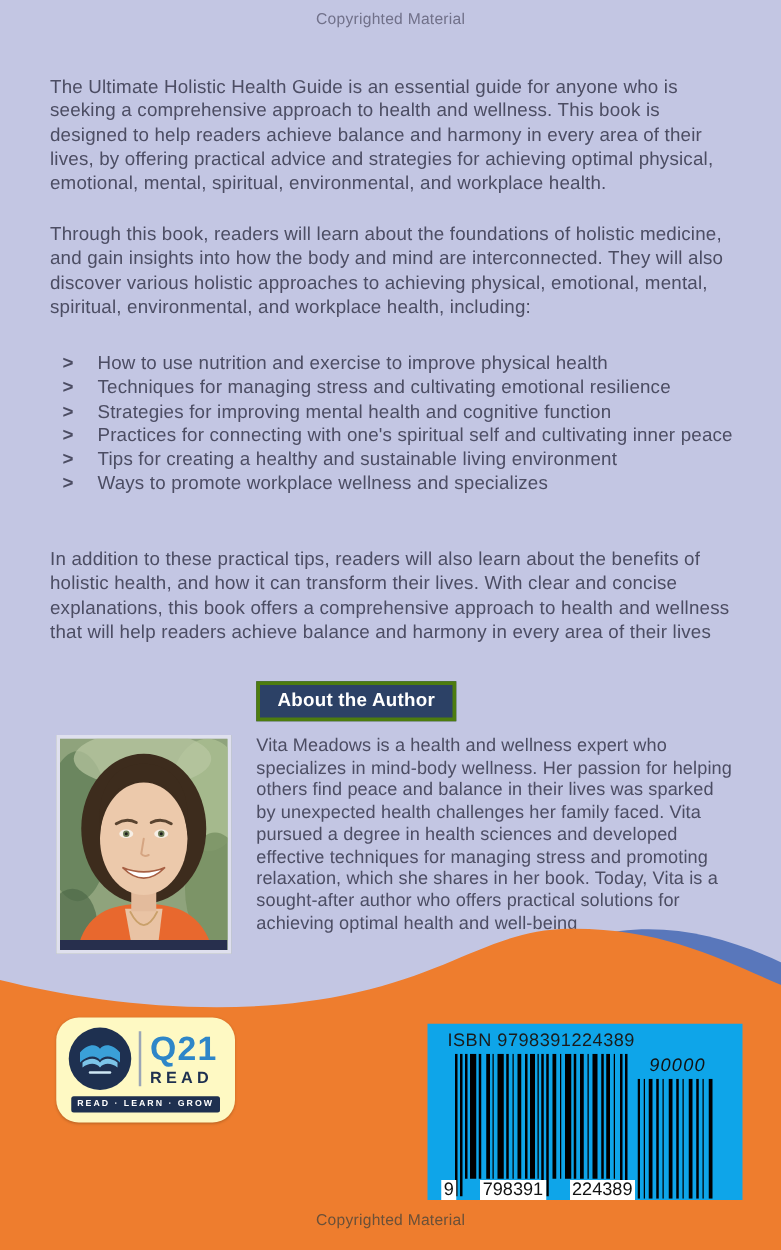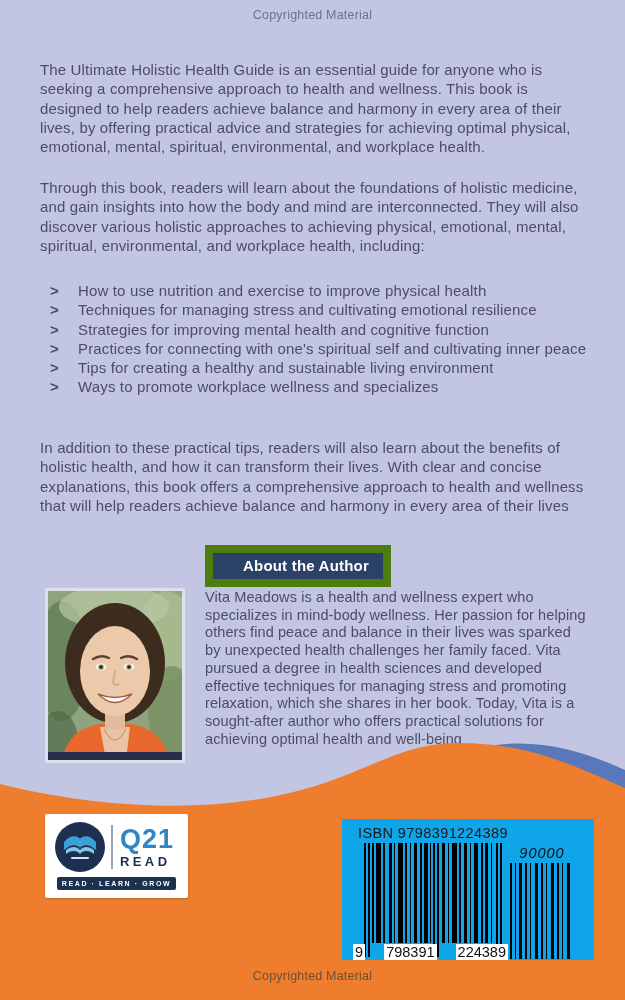--- a/index.html
+++ b/index.html
@@ -23,37 +23,37 @@
   .p1{top:60px;} .p2{top:178px;} .p3{top:438px;}
   ul.features{
     position:absolute;left:8px;width:540px;top:281px;
     list-style:none;margin:0;padding:0;
     font-size:15px;line-height:19.3px;letter-spacing:.15px;
   }
   ul.features li{display:flex;align-items:flex-start;}
   .chev{width:28px;flex:0 0 28px;font-weight:bold;text-align:left;padding-left:2px;}
   .badge{
     position:absolute;left:205px;top:545px;
-    background:#2c4166;border:8px solid #4d7c0f;
+    background:#2c4166;border:3px solid #4d7c0f;
     color:#ffffff;font-weight:bold;font-size:15px;letter-spacing:.2px;
-    padding:4px 14px 5px 30px;
+    padding:4px 14px 5px 14px;
   }
   .photo{
     position:absolute;left:45px;top:588px;width:134px;height:169px;
     border:3px solid #dfe0ee;background:#93a87f;
   }
   .photo svg{display:block;}
   .bio{
     position:absolute;left:205px;top:589px;width:384px;margin:0;
     font-size:14.5px;line-height:17.7px;letter-spacing:.1px;
   }
   .wave{position:absolute;left:0;top:720px;width:625px;height:280px;}
   .pub-logo{
     position:absolute;left:45px;top:814px;width:143px;height:84px;
-    background:#ffffff;border-radius:2px;z-index:4;
+    background:#fef9c3;border-radius:18px;z-index:4;
     box-shadow:0 1px 2px rgba(60,40,10,.25);
   }
   .logo-row{position:absolute;left:10px;top:8px;display:flex;align-items:center;}
   .logo-circle{
     width:50px;height:50px;border-radius:50%;background:#1e3050;
     display:flex;align-items:center;justify-content:center;flex:0 0 50px;
   }
   .logo-sep{width:2px;height:44px;background:#9aa6b6;margin:0 7px 0 6px;}
   .logo-text{display:flex;flex-direction:column;line-height:1;}
   .logo-q21{font-size:27px;font-weight:bold;color:#2e86c8;letter-spacing:1px;}

